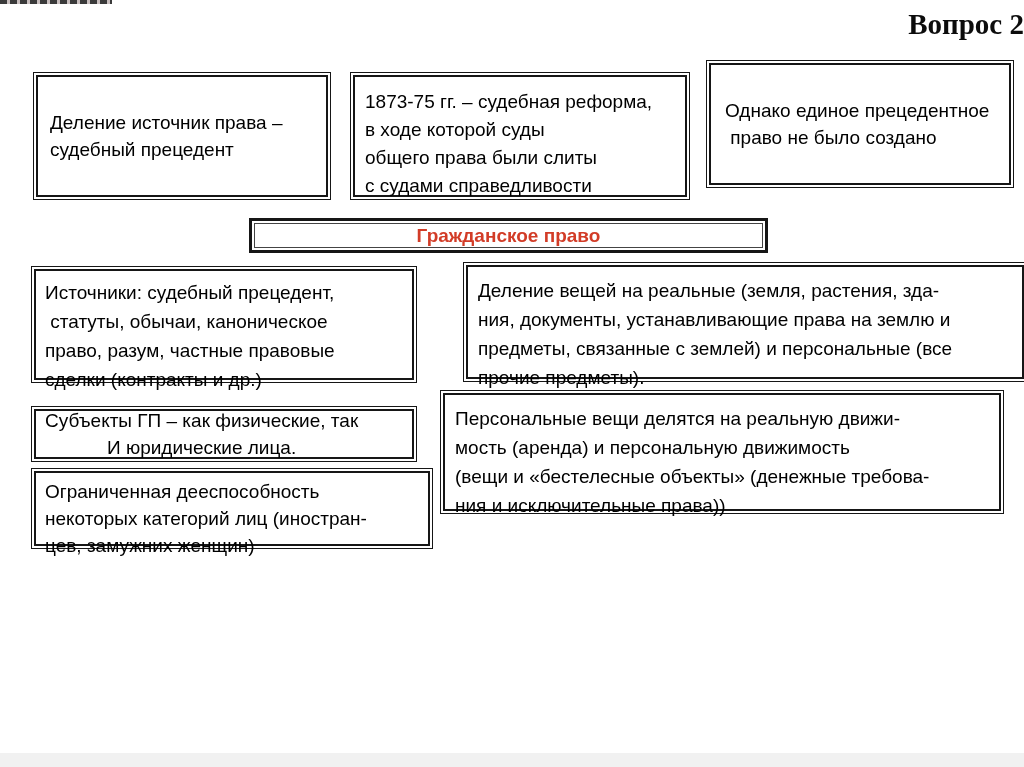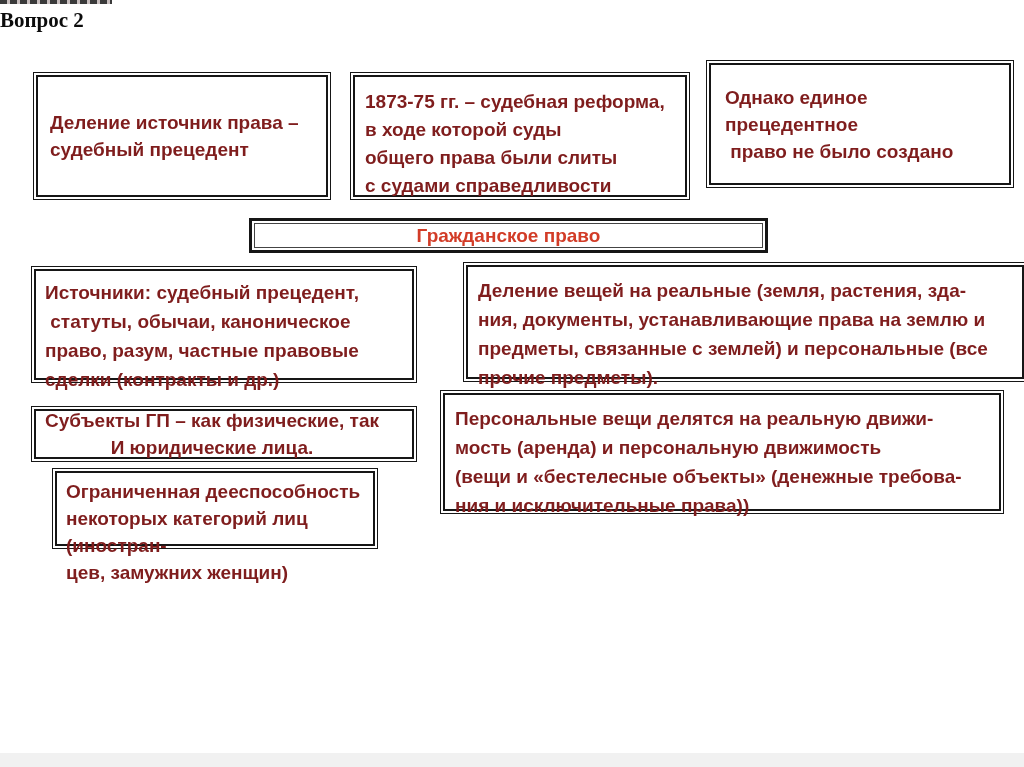--- a/index.html
+++ b/index.html
@@ -4,32 +4,32 @@
 <style>
   html,body{margin:0;padding:0;background:#fff;}
   #slide{
     position:relative;width:1024px;height:767px;background:#ffffff;
     font-family:"Liberation Sans","DejaVu Sans",sans-serif;overflow:hidden;
   }
   
   .dbox{position:absolute;border:1px solid #161616;padding:2px;background:#fff;box-sizing:border-box;}
   .dbox-in{width:100%;height:100%;border:2px solid #161616;box-sizing:border-box;display:flex;background:#fff;}
   .boxtext{
-    white-space:pre-wrap;font-weight:bold;color:#7f1d1d;
+    white-space:pre-wrap;font-weight:normal;color:#000000;
     font-size:19px;line-height:27px;
   }
   .vcenter{align-items:center;}
   
   .hdrbox{position:absolute;border:3px solid #161616;padding:2px;background:#fff;box-sizing:border-box;}
   .hdrbox-in{width:100%;height:100%;border:1px solid #444;box-sizing:border-box;display:flex;align-items:center;justify-content:center;background:#fff;}
   .hdrtext{font-weight:bold;font-size:19px;color:#d23c27;}
   #title{
-    position:absolute;top:8px;left:0;width:100%;text-align:left;
+    position:absolute;top:8px;left:0;width:100%;text-align:right;
     font-family:"Liberation Serif","DejaVu Serif",serif;font-weight:bold;
-    font-size:21px;color:#0c0c0c;
+    font-size:29px;color:#0c0c0c;
   }
   #corner-strip{
     position:absolute;left:0;top:0;width:112px;height:4px;
     background:repeating-linear-gradient(90deg,#3a3a3a 0 7px,#c9bfbf 7px 10px);
   }
   #bottom-band{position:absolute;left:0;top:753px;width:100%;height:14px;background:#f1f1f1;}
   .p-a{padding:10px 6px 10px 12px;}
   .p-b{padding:11px 4px 4px 10px;line-height:28px;}
   .p-c{padding:6px 4px 6px 14px;}
   .p-d{padding:7px 2px 4px 9px;line-height:29px;}
@@ -103,21 +103,21 @@
 
   <div class="dbox" style="left:440px;top:390px;width:564px;height:124px;">
     <div class="dbox-in">
       <div class="boxtext p-e">Персональные вещи делятся на реальную движи-
 мость (аренда) и персональную движимость
 (вещи и «бестелесные объекты» (денежные требова-
 ния и исключительные права))</div>
     </div>
   </div>
 
-  <div class="dbox" style="left:31px;top:468px;width:326px;height:81px;margin-left:21px;">
+  <div class="dbox" style="left:31px;top:468px;width:402px;height:81px;">
     <div class="dbox-in">
       <div class="boxtext p-h">Ограниченная дееспособность
 некоторых категорий лиц (иностран-
 цев, замужних женщин)</div>
     </div>
   </div>
 
 
   <div id="bottom-band"></div>
 

